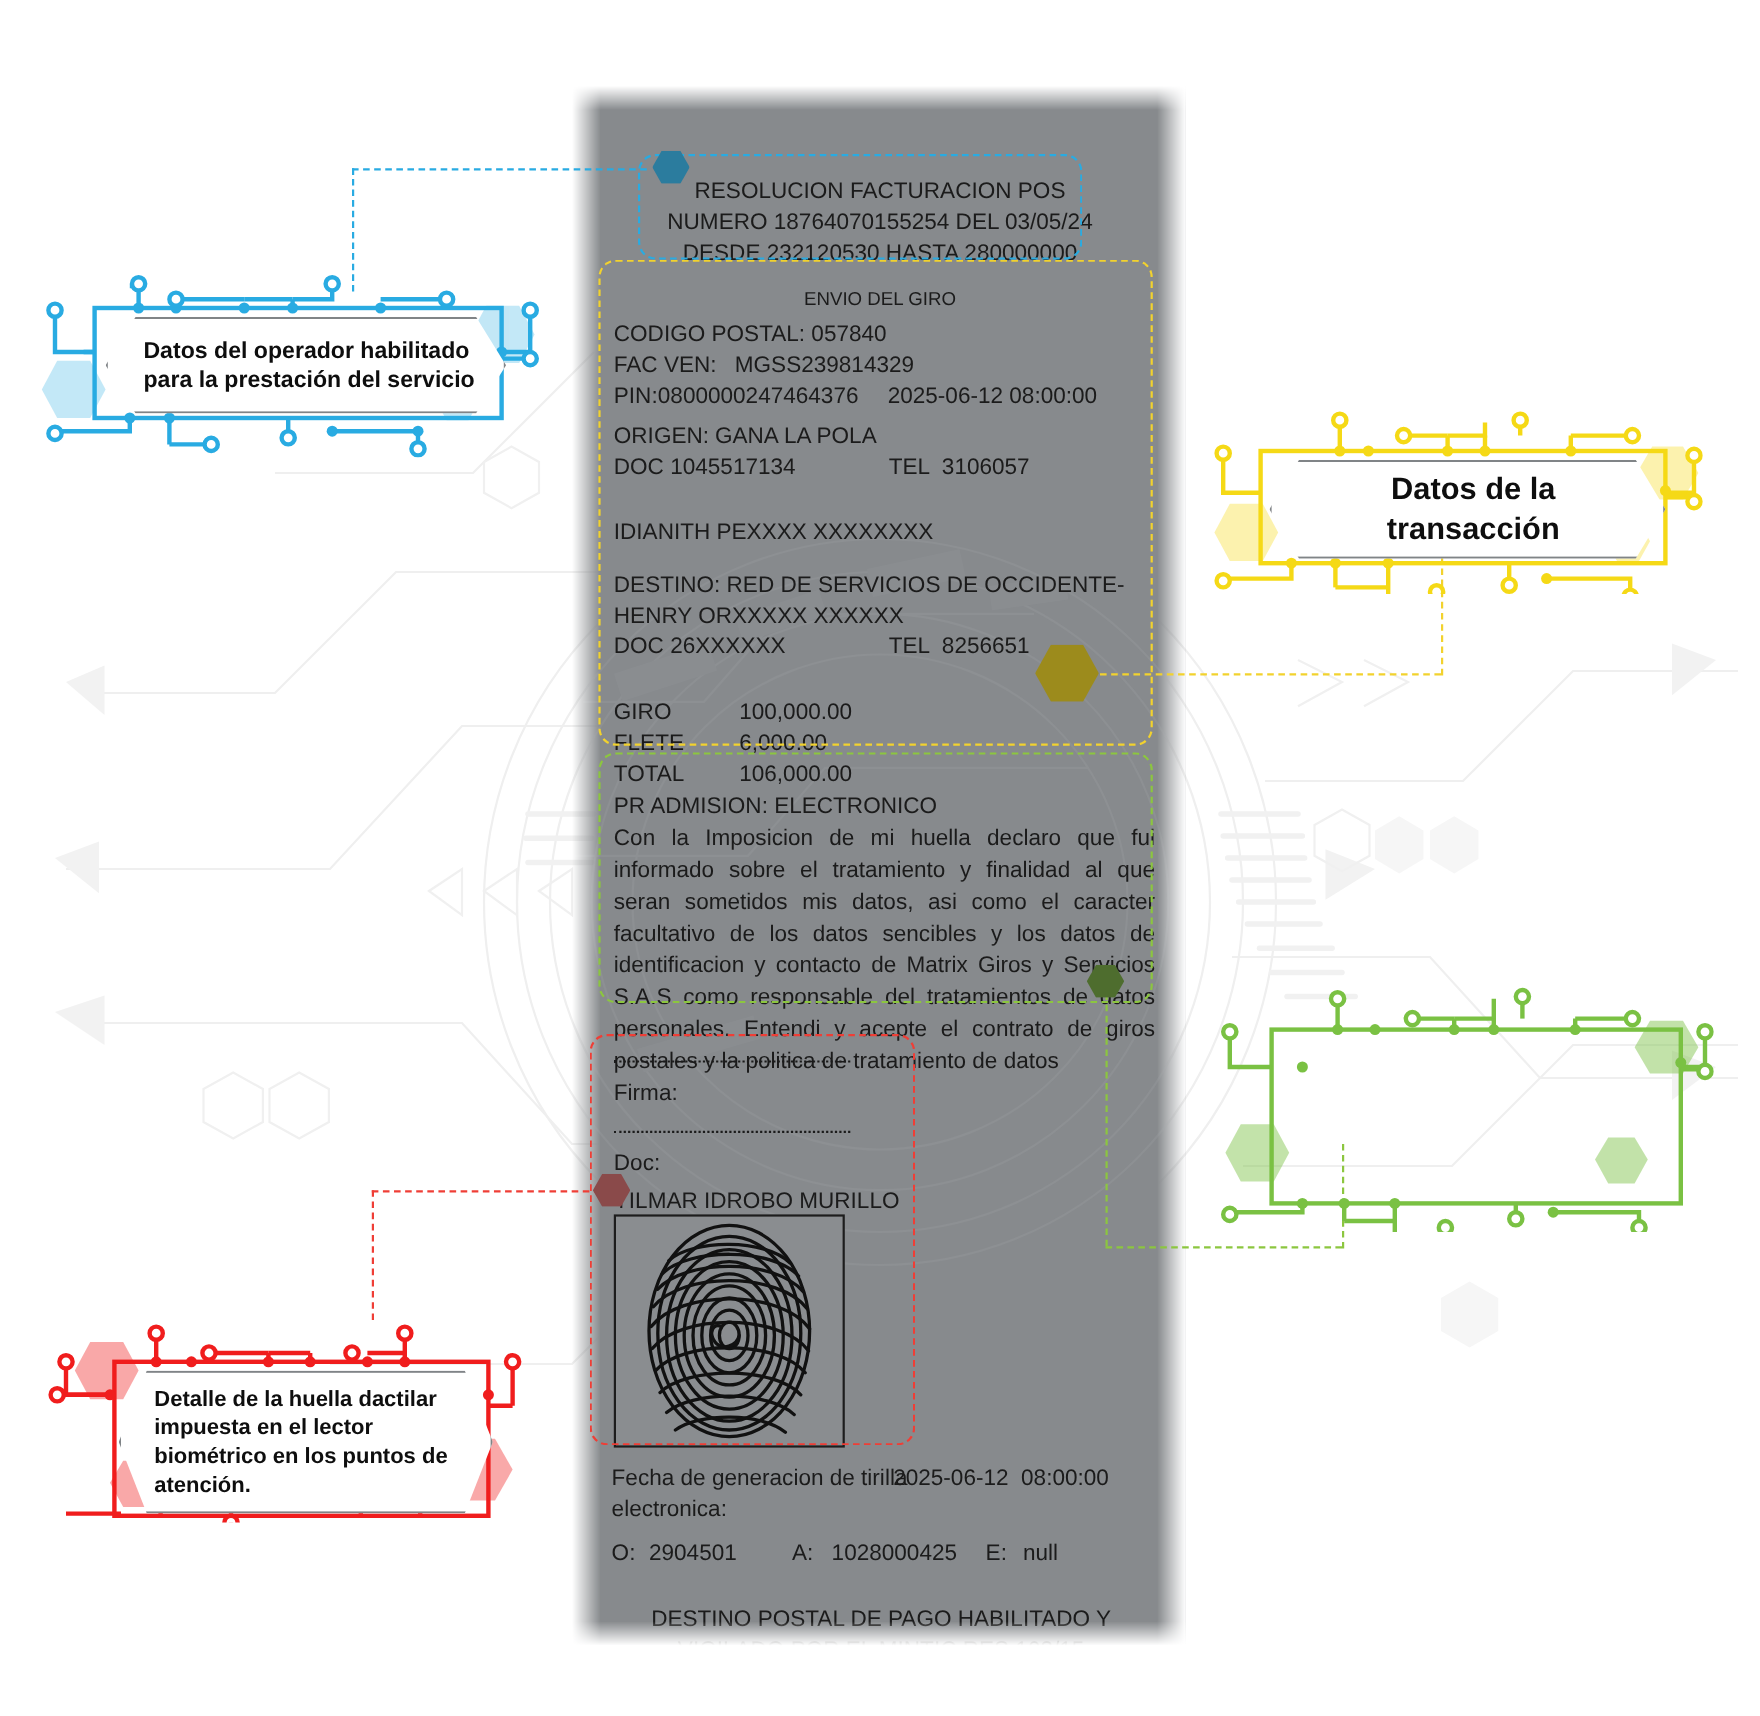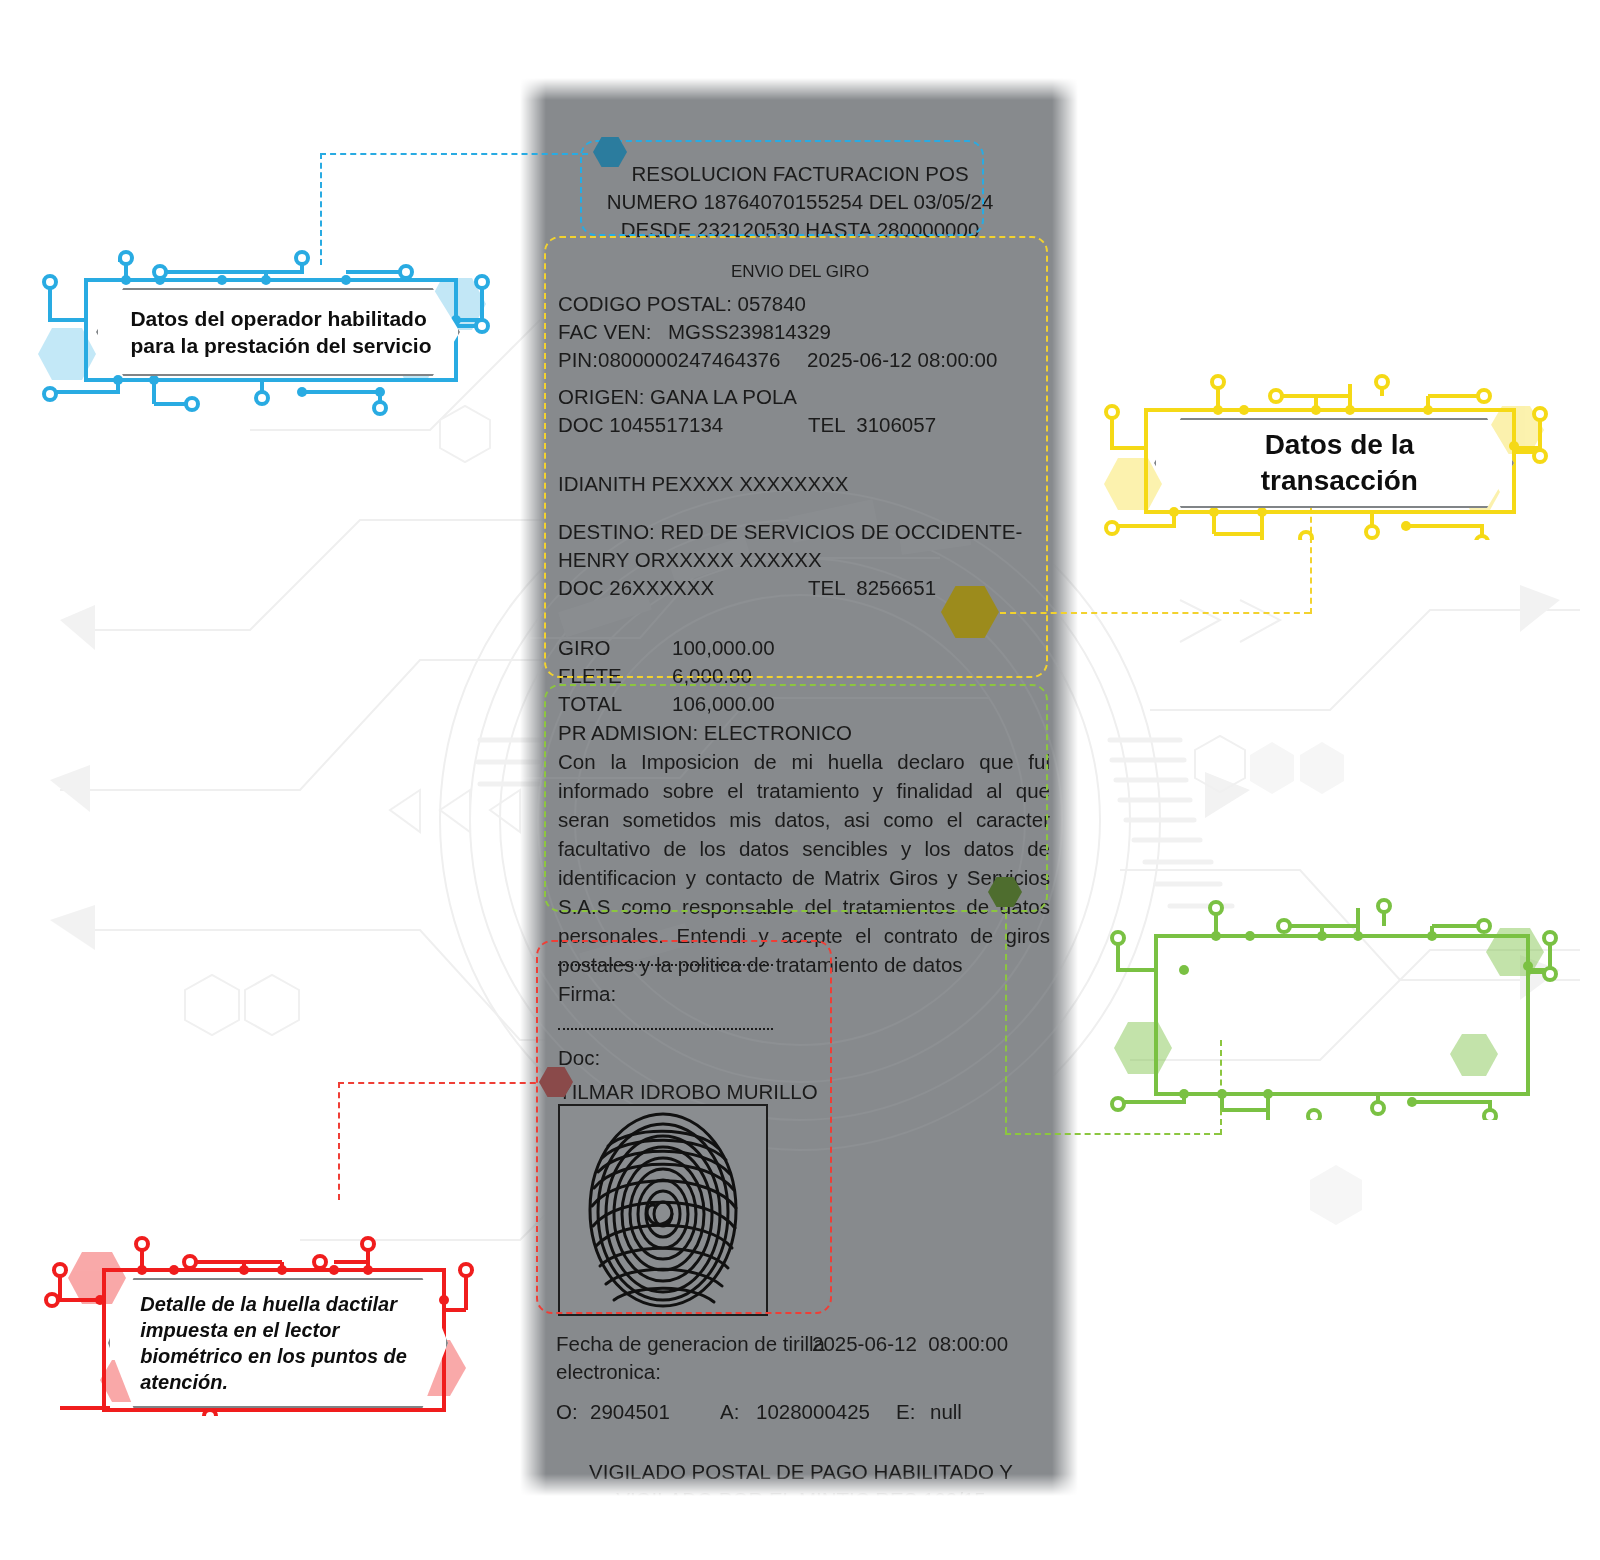--- a/index.html
+++ b/index.html
@@ -205,21 +205,21 @@
 
     <div class="rtext" style="left:36px;top:1252px;">Fecha de generacion de tirilla</div>
     <div class="rtext" style="left:36px;top:1280px;">electronica:</div>
     <div class="rtext" style="left:292px;top:1252px;">2025-06-12  08:00:00</div>
     <div class="rtext" style="left:36px;top:1320px;">O:</div>
     <div class="rtext" style="left:70px;top:1320px;">2904501</div>
     <div class="rtext" style="left:200px;top:1320px;">A:</div>
     <div class="rtext" style="left:236px;top:1320px;">1028000425</div>
     <div class="rtext" style="left:376px;top:1320px;">E:</div>
     <div class="rtext" style="left:410px;top:1320px;">null</div>
-    <div class="rtext c" style="left:36px;top:1360px;width:490px;">VIGILADO POSTAL DE PAGO HABILITADO Y</div>
+    <div class="rtext c" style="left:36px;top:1360px;width:490px;">DESTINO POSTAL DE PAGO HABILITADO Y</div>
     <div class="rtext c" style="left:36px;top:1388px;width:490px;">VIGILADO POR EL MINTIC RES.103/15</div>
   </div>
 </div>
 
 <div class="frame f-blue" style="left:580px;top:140px;width:400px;height:92px;"></div>
 <div class="frame f-yellow" style="left:544px;top:236px;width:500px;height:438px;"></div>
 <div class="frame f-green" style="left:544px;top:684px;width:500px;height:224px;"></div>
 <div class="frame f-red" style="left:536px;top:940px;width:292px;height:370px;"></div>
 
 <div class="conn">
@@ -422,21 +422,21 @@
       <circle cx="392" cy="222" r="6"></circle>
     </g>
     <g fill="#7ac143" opacity=".45">
       <polygon points="402,34 432,34 446,58 432,82 402,82 388,58"></polygon>
       <polygon points="30,128 60,128 74,154 60,180 30,180 16,154"></polygon>
       <polygon points="364,140 388,140 400,160 388,182 364,182 352,160"></polygon>
     </g>
   </svg>
 </div>
 
-<div class="callout" style="left:38px;top:1200px;width:460px;height:216px;font-style:italic;">
+<div class="callout" style="left:38px;top:1168px;width:460px;height:216px;">
   <svg class="circuit" viewBox="0 0 460 216">
     <g stroke="#f01d1d" stroke-width="4" fill="none">
       <rect x="66" y="70" width="340" height="140"></rect>
       <path d="M104 46 v24"></path>
         <path d="M104 46 h-6"></path>
       <path d="M152 62 h54"></path>
         <path d="M206 62 v8"></path>
       <path d="M244 62 h-38"></path>
         <path d="M244 62 v8"></path>
       <path d="M330 46 v16 h-34"></path>

